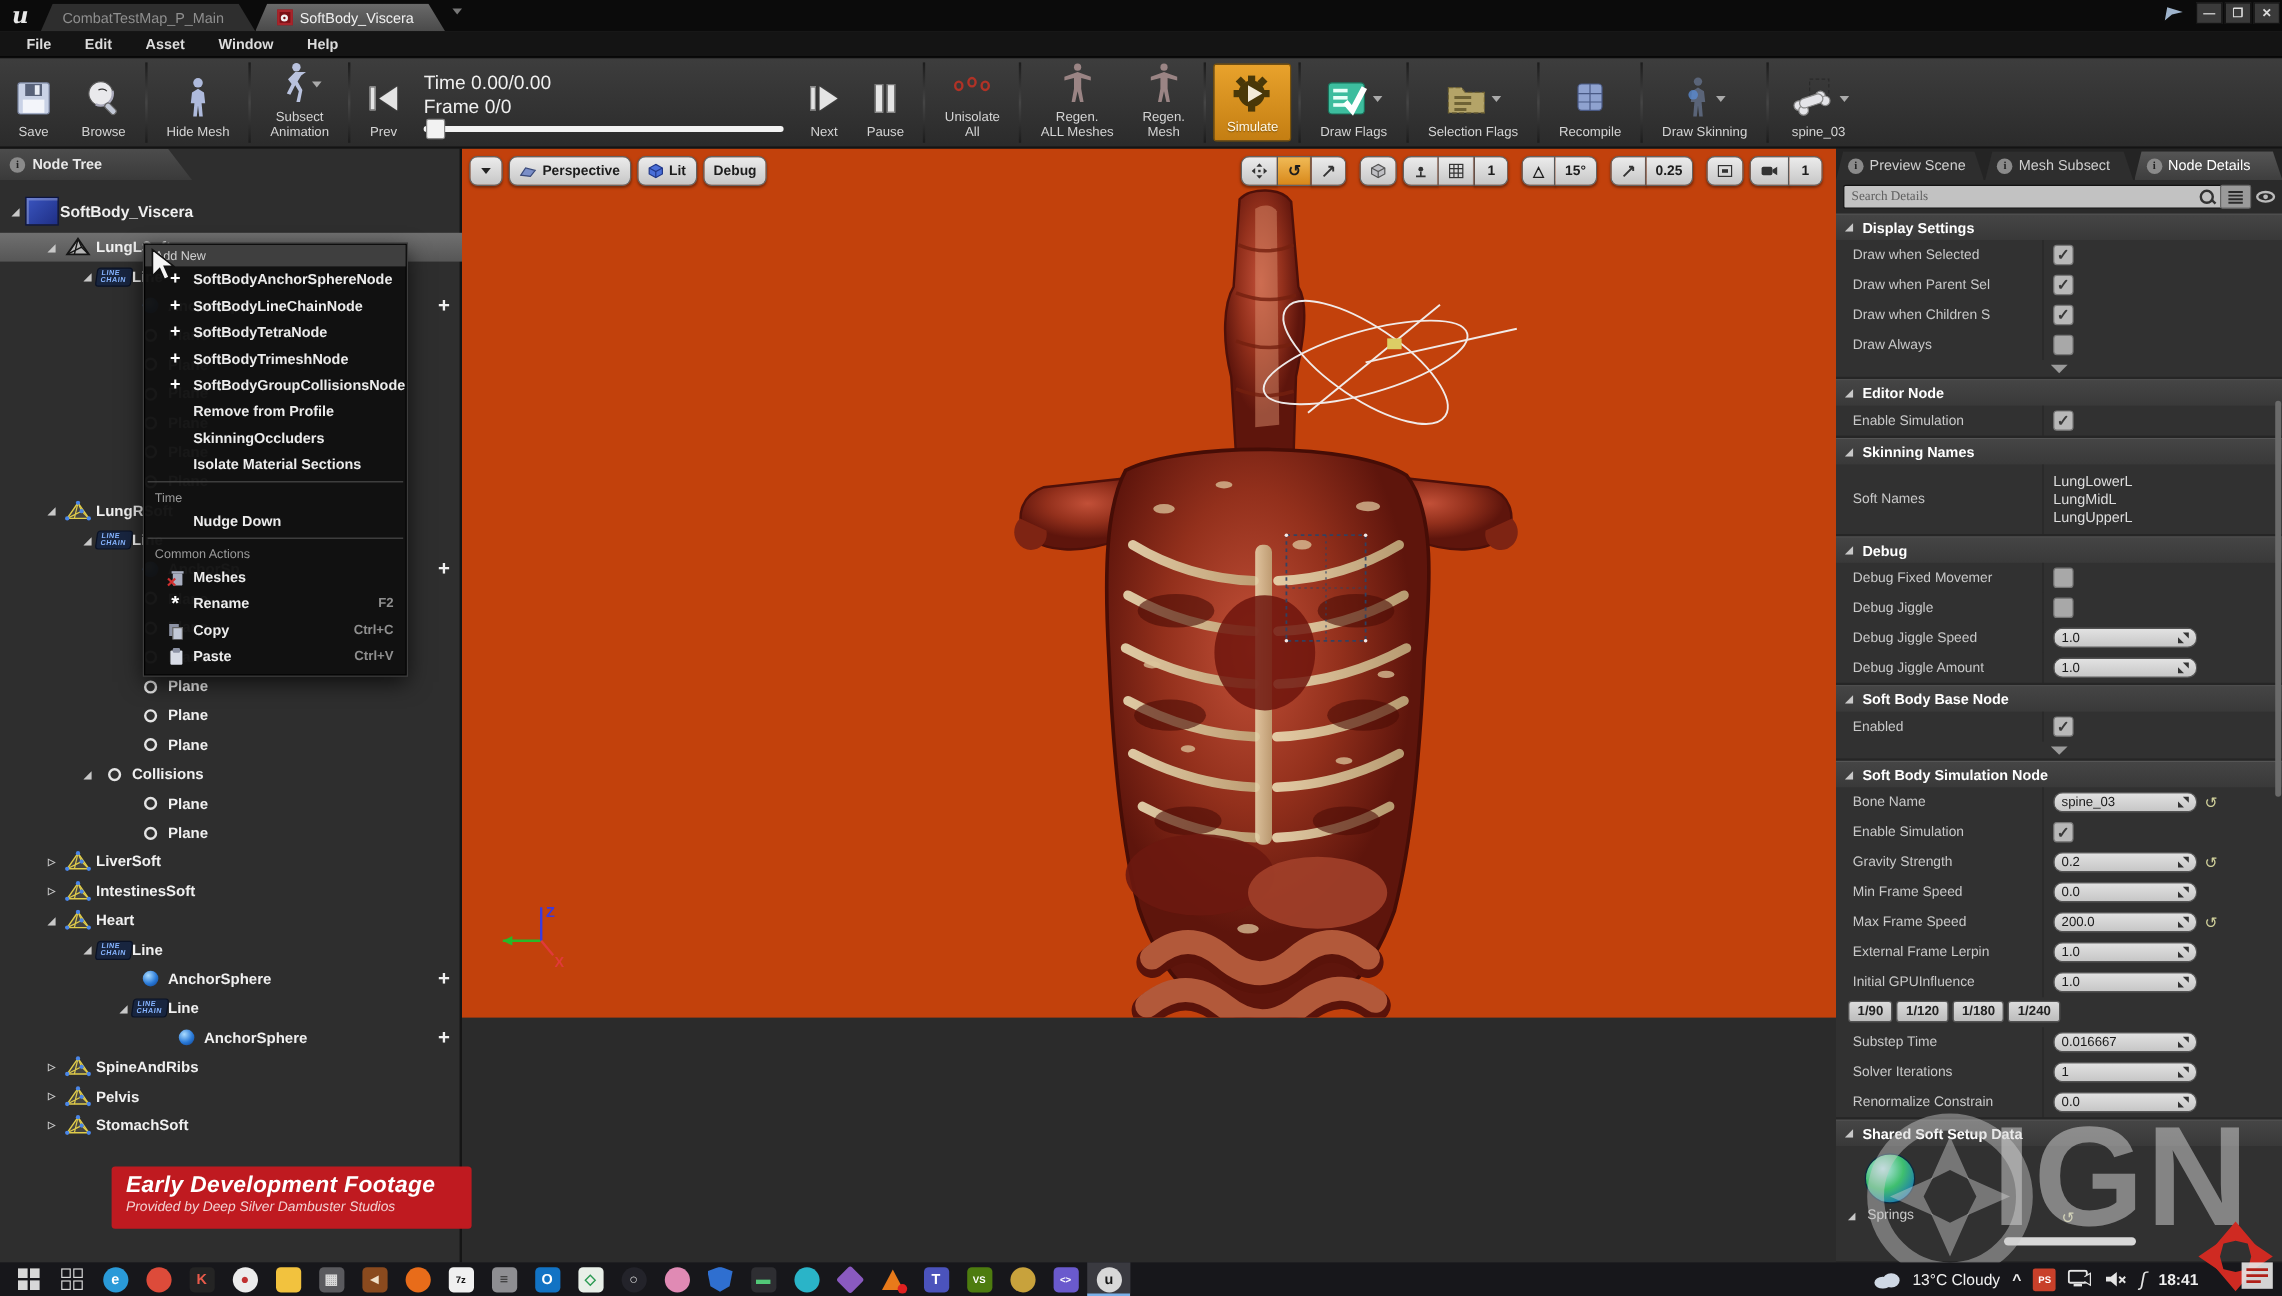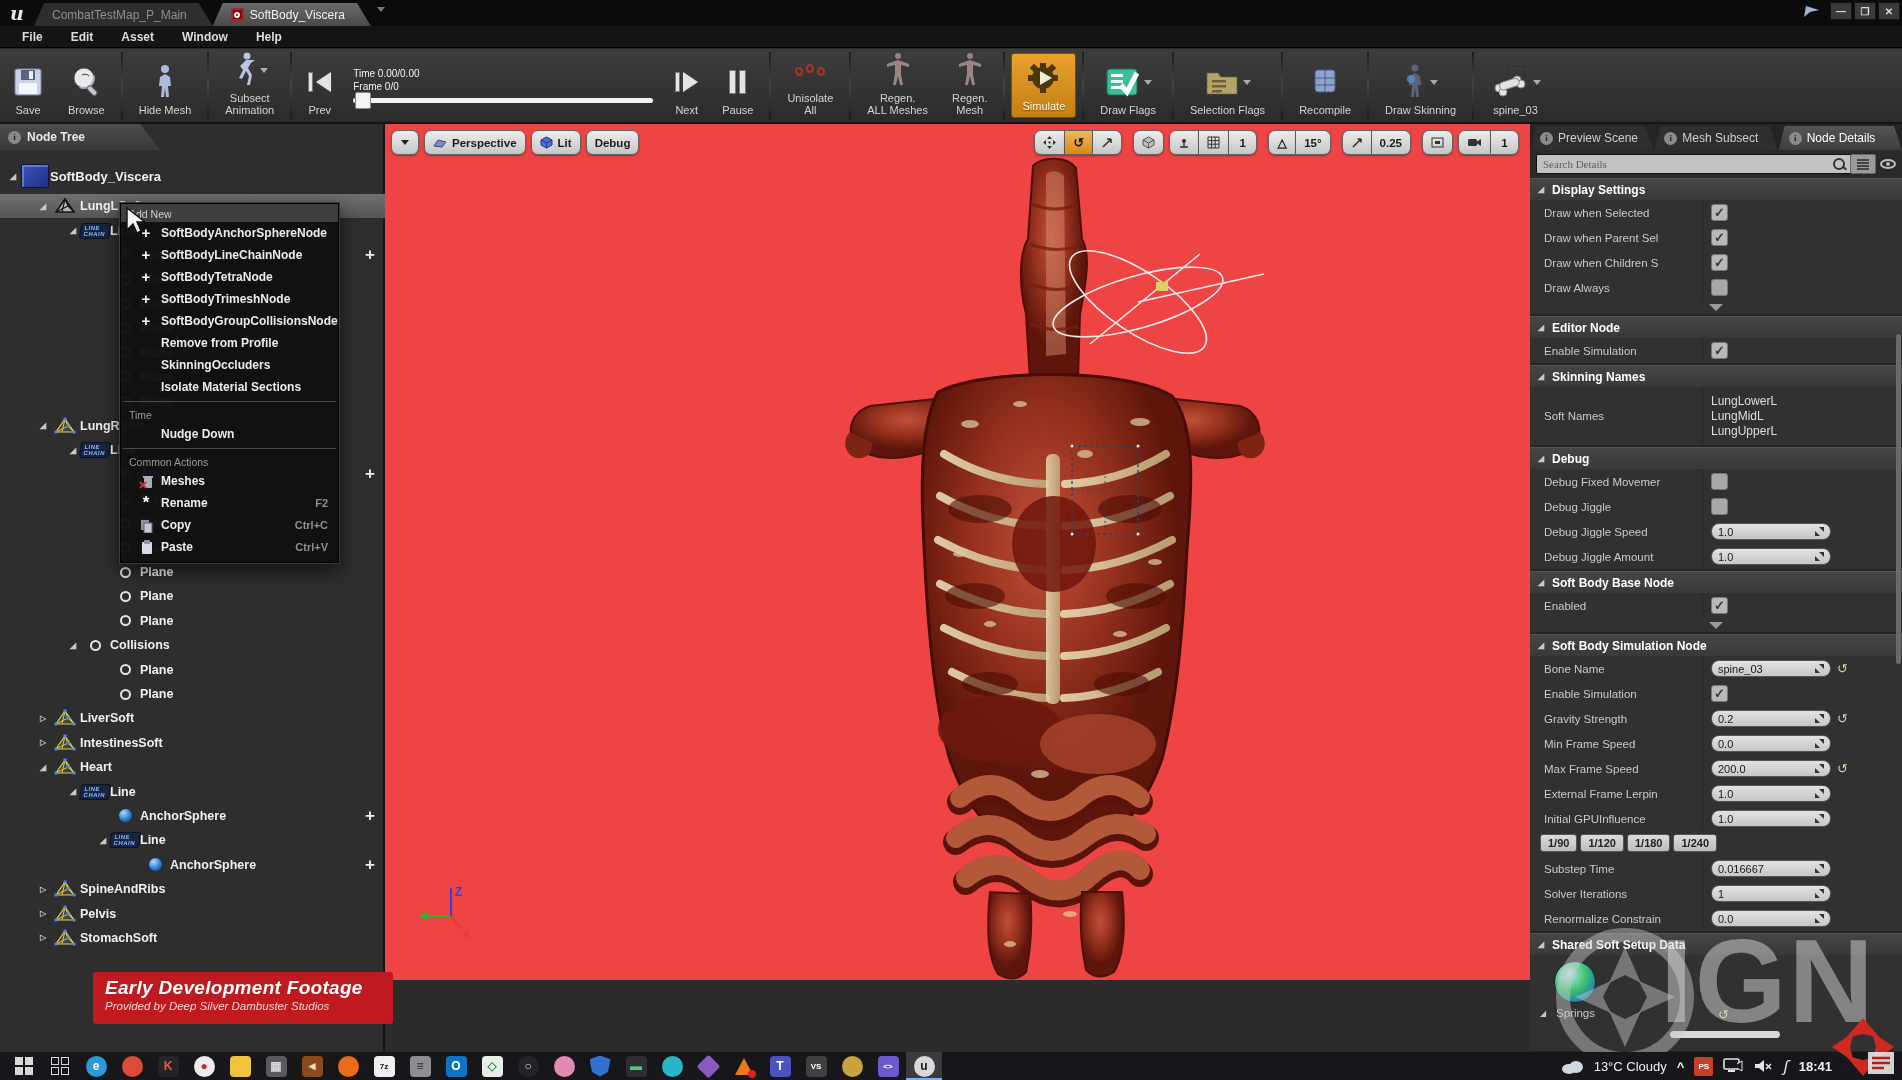--- a/index.html
+++ b/index.html
@@ -31,21 +31,21 @@
   .tbtn .ticon { height:36px; display:flex; align-items:center; justify-content:center; gap:3px; }
   .tbtn .tlabel { font-size:11px; color:#d4d4d4; text-align:center; line-height:12px; white-space:pre-line; }
   .caret-d { width:0; height:0; border-left:4px solid transparent; border-right:4px solid transparent; border-top:5px solid #aaa; }
   #simulate-btn { background:linear-gradient(#e8a22c,#c47e12); border:1px solid #7a5208; border-radius:3px; margin:4px 2px; padding:4px 10px 5px; }
   #simulate-btn .tlabel { color:#fff8e8; text-shadow:0 1px 1px #7a5208; }
   .bar { width:5px; height:20px; background:#e4e4e4; border:1px solid #777; }
   .tri-l { width:0; height:0; border-right:15px solid #e4e4e4; border-top:10px solid transparent; border-bottom:10px solid transparent; filter:drop-shadow(0 0 1px #555); }
   .tri-r { width:0; height:0; border-left:15px solid #e4e4e4; border-top:10px solid transparent; border-bottom:10px solid transparent; filter:drop-shadow(0 0 1px #555); }
   .ringred { width:8px; height:9px; border:2px solid #b03226; border-radius:50%; }
   #time-block { display:flex; flex-direction:column; justify-content:center; gap:2px; padding:0 10px; }
-  #time-block .tl { color:#f0f0f0; font-size:10px; }
+  #time-block .tl { color:#f0f0f0; font-size:16px; }
   #time-slider { width:300px; height:5px; background:#f2f2f2; border-radius:3px; position:relative; margin-top:4px; }
   #time-slider .handle { position:absolute; left:2px; top:-6px; width:16px; height:17px; background:#f2f2f2; border:1px solid #888; border-radius:2px; }
 
   
   #workspace { position:absolute; left:0; top:124px; width:1902px; height:928px; }
   #nodetree-panel { position:absolute; left:0; top:0; width:385px; height:928px; background:#2e2e2e; border-right:2px solid #151515; }
   #nodetree-tab { position:absolute; left:0; top:0; height:26px; width:160px; background:linear-gradient(#4c4c4c,#3a3a3a); clip-path:polygon(0 0, 140px 0, 160px 100%, 0 100%); display:flex; align-items:center; gap:6px; padding-left:8px; color:#e8e8e8; font-size:12px; font-weight:bold; }
   .info-ic { width:13px; height:13px; border-radius:50%; background:#8a8a8a; color:#222; font-size:9px; font-weight:bold; display:inline-flex; align-items:center; justify-content:center; font-family:"Liberation Serif", serif; }
   #tree-rows { position:absolute; left:0; top:34px; width:385px; }
   .tree-row { position:relative; height:24.4px; display:flex; align-items:center; color:#f0f0f0; font-size:12.5px; font-weight:bold; white-space:nowrap; }
@@ -64,21 +64,21 @@
   #context-menu { position:absolute; left:120px; top:203px; width:219px; background:rgba(17,17,17,.97); border:1px solid #000; outline:1px solid #3c3c3c; box-shadow:0 6px 18px rgba(0,0,0,.7); z-index:40; padding-bottom:4px; }
   .cm-header { color:#9a9a9a; font-size:10.5px; padding:4px 8px 2px; }
   .cm-header.hl { background:#3f3f3f; color:#cfcfcf; }
   .cm-item { height:22px; display:flex; align-items:center; color:#ececec; font-size:12px; font-weight:bold; padding-left:16px; gap:6px; }
   .cm-item .cm-ic { width:18px; display:flex; justify-content:center; flex:none; }
   .cm-item .sc { margin-left:auto; margin-right:10px; color:#8f8f8f; font-weight:bold; font-size:11px; }
   .cm-sep { height:1px; background:#4a4a4a; margin:3px 2px; }
   .mi-plus { color:#fff; font-size:15px; font-weight:bold; line-height:12px; }
 
   
-  #viewport { position:absolute; left:385px; top:0; width:1145px; height:856px; background:#ef4444; overflow:hidden; }
+  #viewport { position:absolute; left:385px; top:0; width:1145px; height:724px; background:#c2410c; overflow:hidden; }
   #vp-toolbar { position:absolute; left:6px; top:6px; right:6px; display:flex; align-items:center; }
   .vbtn { height:25px; min-width:28px; padding:0 8px; border-radius:7px; background:linear-gradient(#ececec,#c6c6c6); border:1px solid #636363; box-shadow:0 1px 2px rgba(0,0,0,.35); color:#1c1c1c; font-size:11.5px; font-weight:bold; display:flex; align-items:center; justify-content:center; gap:5px; margin-right:5px; }
   .vbtn.grp { margin-right:0; border-radius:0; border-left-width:0; }
   .vbtn.grp-l { margin-right:0; border-radius:7px 0 0 7px; }
   .vbtn.grp-r { border-radius:0 7px 7px 0; border-left-width:0; }
   .vbtn.active { background:linear-gradient(#f0ba56,#d8881a); }
   #vp-right { margin-left:auto; display:flex; align-items:center; }
   #axis-gizmo { position:absolute; left:22px; bottom:38px; }
 
   
@@ -1374,21 +1374,21 @@
           <span class="tb-glyph" style="background: rgb(138, 90, 192); color: rgb(232, 200, 106); font-size: 12px; transform: rotate(45deg) scale(0.8); border-radius: 3px;"></span>
         </div>
         <div class="tb-ic">
           <span class="tb-glyph" style="background: transparent; color: rgb(255, 255, 255); font-size: 12px; border-left: 9px solid transparent; border-right: 9px solid transparent; border-bottom: 17px solid rgb(232, 122, 26); width: 0px; height: 0px;"></span>
           <span class="badge"></span>
         </div>
         <div class="tb-ic">
           <span class="tb-glyph" style="background: rgb(75, 83, 188); color: rgb(255, 255, 255); font-size: 12px; border-radius: 4px;">T</span>
         </div>
         <div class="tb-ic">
-          <span class="tb-glyph" style="background: #404040; color: rgb(255, 255, 255); font-size: 8px; border-radius: 4px;">VS</span>
+          <span class="tb-glyph" style="background: #4d7c0f; color: rgb(255, 255, 255); font-size: 8px; border-radius: 4px;">VS</span>
         </div>
         <div class="tb-ic">
           <span class="tb-glyph" style="background: rgb(200, 162, 60); color: rgb(255, 240, 192); font-size: 12px; border-radius: 50%;"></span>
         </div>
         <div class="tb-ic">
           <span class="tb-glyph" style="background: rgb(106, 90, 205); color: rgb(255, 255, 255); font-size: 8px; border-radius: 4px;">&lt;&gt;</span>
         </div>
         <div class="tb-ic active">
           <span class="tb-glyph" style="background: rgb(216, 216, 216); color: rgb(22, 22, 22); font-size: 12px; border-radius: 50%;">u</span>
         </div>

